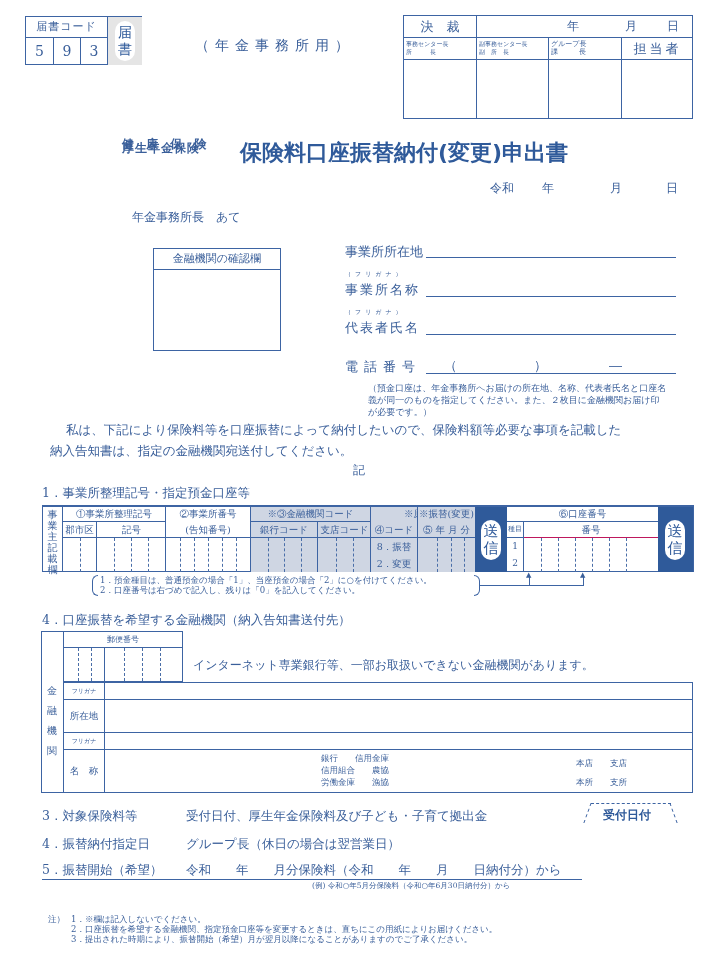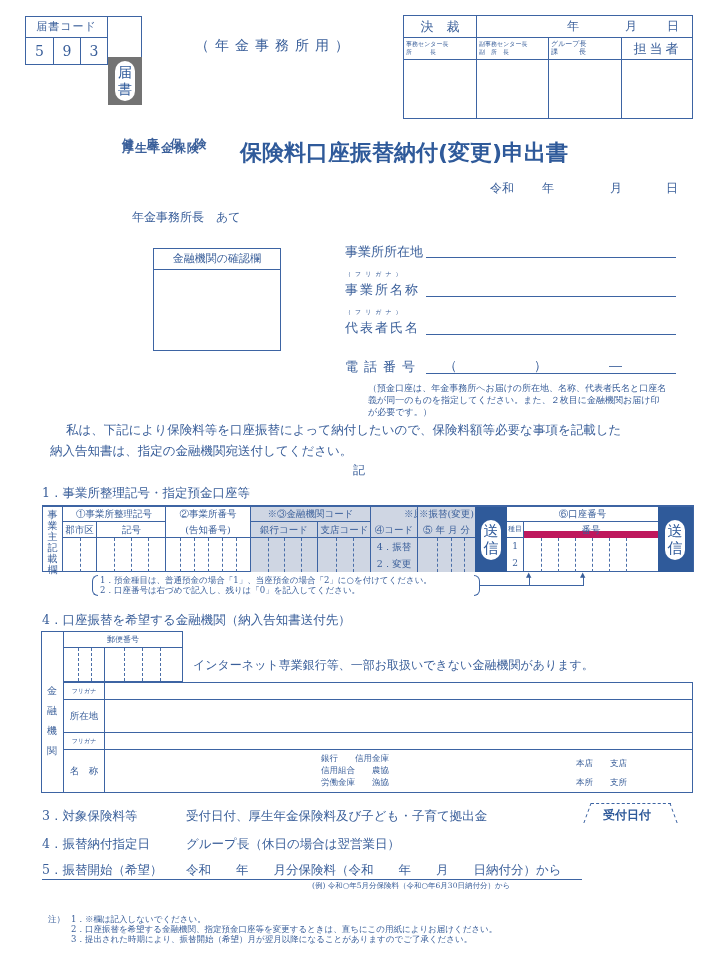--- a/index.html
+++ b/index.html
@@ -1,20 +1,20 @@
 <!DOCTYPE html>
 <html><head>
 <meta charset="utf-8">
 <style>
   * { box-sizing: border-box; margin: 0; padding: 0; }
   html, body { width: 720px; height: 960px; background: #ffffff; overflow: hidden; }
   body { position: relative; font-family: "DejaVu Serif", "Liberation Serif", serif; color: #3a5f9a; }
   .abs { position: absolute; }
   .b { border: 1px solid #3d64a3; }
-  .navy { background: #737373; margin-top: 40px; }
+  .navy { background: #e5e5e5; }
   .blue { background: #2f5a9a; }
   .gray { background: #cfd6e3; }
   .vdash { position: absolute; top: 0; bottom: 0; width: 0; border-left: 1px dashed #4a6ea8; }
   .sans { font-family: "DejaVu Sans", "Liberation Sans", sans-serif; }
   .t { white-space: nowrap; }
   .pill { background: #fff; border-radius: 14px; color: #2f5a9a; text-align: center; line-height: 17px; font-size: 15px; }
   .uline { border-bottom: 1px solid #3d64a3; }
 </style>
 </head>
 <body>
@@ -135,42 +135,42 @@
       </div>
     <div class="abs" style="left:67px;top:31px;width:53px;height:34px;">
         <div class="vdash" style="left:18px;"></div>
         <div class="vdash" style="left:35px;"></div>
       </div>
   </div>
 
   <div class="abs gray" style="left:328px;top:0;width:47px;height:65px;border-right:1px solid #3d64a3;">
     <div class="t" style="height:15px;font-size:9.5px;text-align:center;line-height:14px;margin-left:33px;">※原　因</div>
     <div class="t" style="height:16px;border-bottom:1px solid #3d64a3;font-size:9.5px;text-align:center;line-height:15px;">④コード</div>
-    <div class="t" style="height:17px;font-size:9.5px;text-align:center;line-height:17px;">4．振替</div>
+    <div class="t" style="height:17px;font-size:9.5px;text-align:center;line-height:17px;">8．振替</div>
     <div class="t" style="height:17px;font-size:9.5px;text-align:center;line-height:17px;">2．変更</div>
   </div>
 
   <div class="abs gray" style="left:375px;top:0;width:57px;height:65px;">
     <div class="t" style="height:15px;font-size:9.5px;text-align:center;line-height:14px;">※振替(変更)</div>
     <div class="t" style="height:16px;border-bottom:1px solid #3d64a3;font-size:9.5px;text-align:center;line-height:15px;">⑤ 年 月 分</div>
     <div class="abs" style="left:0;top:31px;width:57px;height:34px;">
         <div class="vdash" style="left:19px;"></div>
         <div class="vdash" style="left:33px;"></div>
         <div class="vdash" style="left:46px;"></div>
       </div>
   </div>
 
   <div class="abs blue" style="left:432px;top:0;width:32px;height:65px;">
     <div class="abs pill" style="left:6px;top:13px;width:20px;height:40px;padding-top:3px;white-space:normal;word-break:break-all;">送信</div>
   </div>
 
   <div class="abs" style="left:464px;top:0;width:151px;height:65px;">
     <div class="t" style="height:15px;border-bottom:1px solid #3d64a3;font-size:9.5px;text-align:center;line-height:14px;">⑥口座番号</div>
     <div class="abs t" style="left:0;top:15px;width:17px;height:16px;border-right:1px solid #3d64a3;border-bottom:1px solid #3d64a3;font-size:7px;text-align:center;line-height:15px;">種目</div>
-    <div class="abs t" style="left:17px;top:15px;width:134px;height:16px;border-bottom:7px solid #be185d;font-size:9.5px;text-align:center;line-height:15px;">番号</div>
+    <div class="abs t" style="left:17px;top:15px;width:134px;height:16px;border-bottom:1px solid #be185d;font-size:9.5px;text-align:center;line-height:15px;">番号</div>
     <div class="abs" style="left:0;top:31px;width:17px;height:34px;border-right:1px solid #3d64a3;font-size:9px;text-align:center;">
       <div class="t" style="line-height:17px;">1</div>
       <div class="t" style="line-height:17px;">2</div>
     </div>
     <div class="abs" style="left:17px;top:31px;width:134px;height:34px;">
         <div class="vdash" style="left:17px;"></div>
         <div class="vdash" style="left:34px;"></div>
         <div class="vdash" style="left:51px;"></div>
         <div class="vdash" style="left:68px;"></div>
         <div class="vdash" style="left:85px;"></div>

